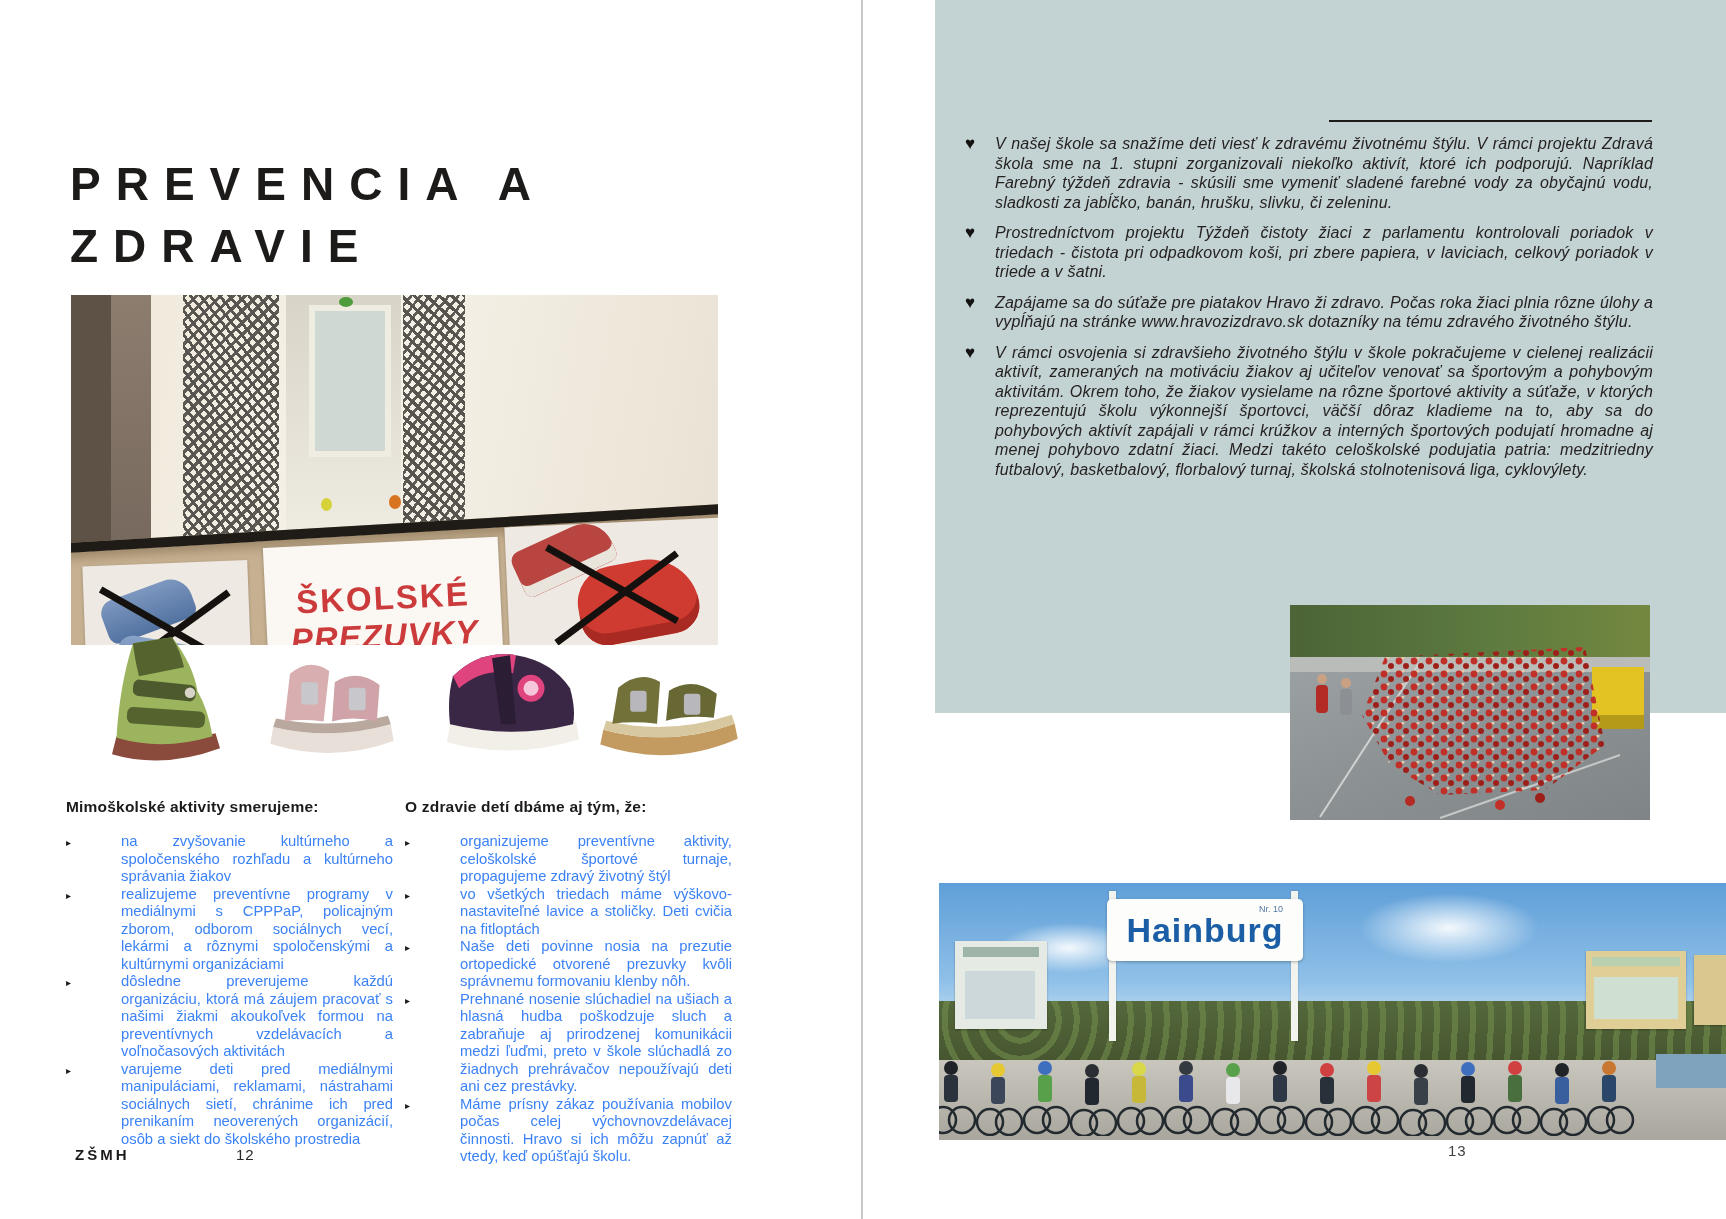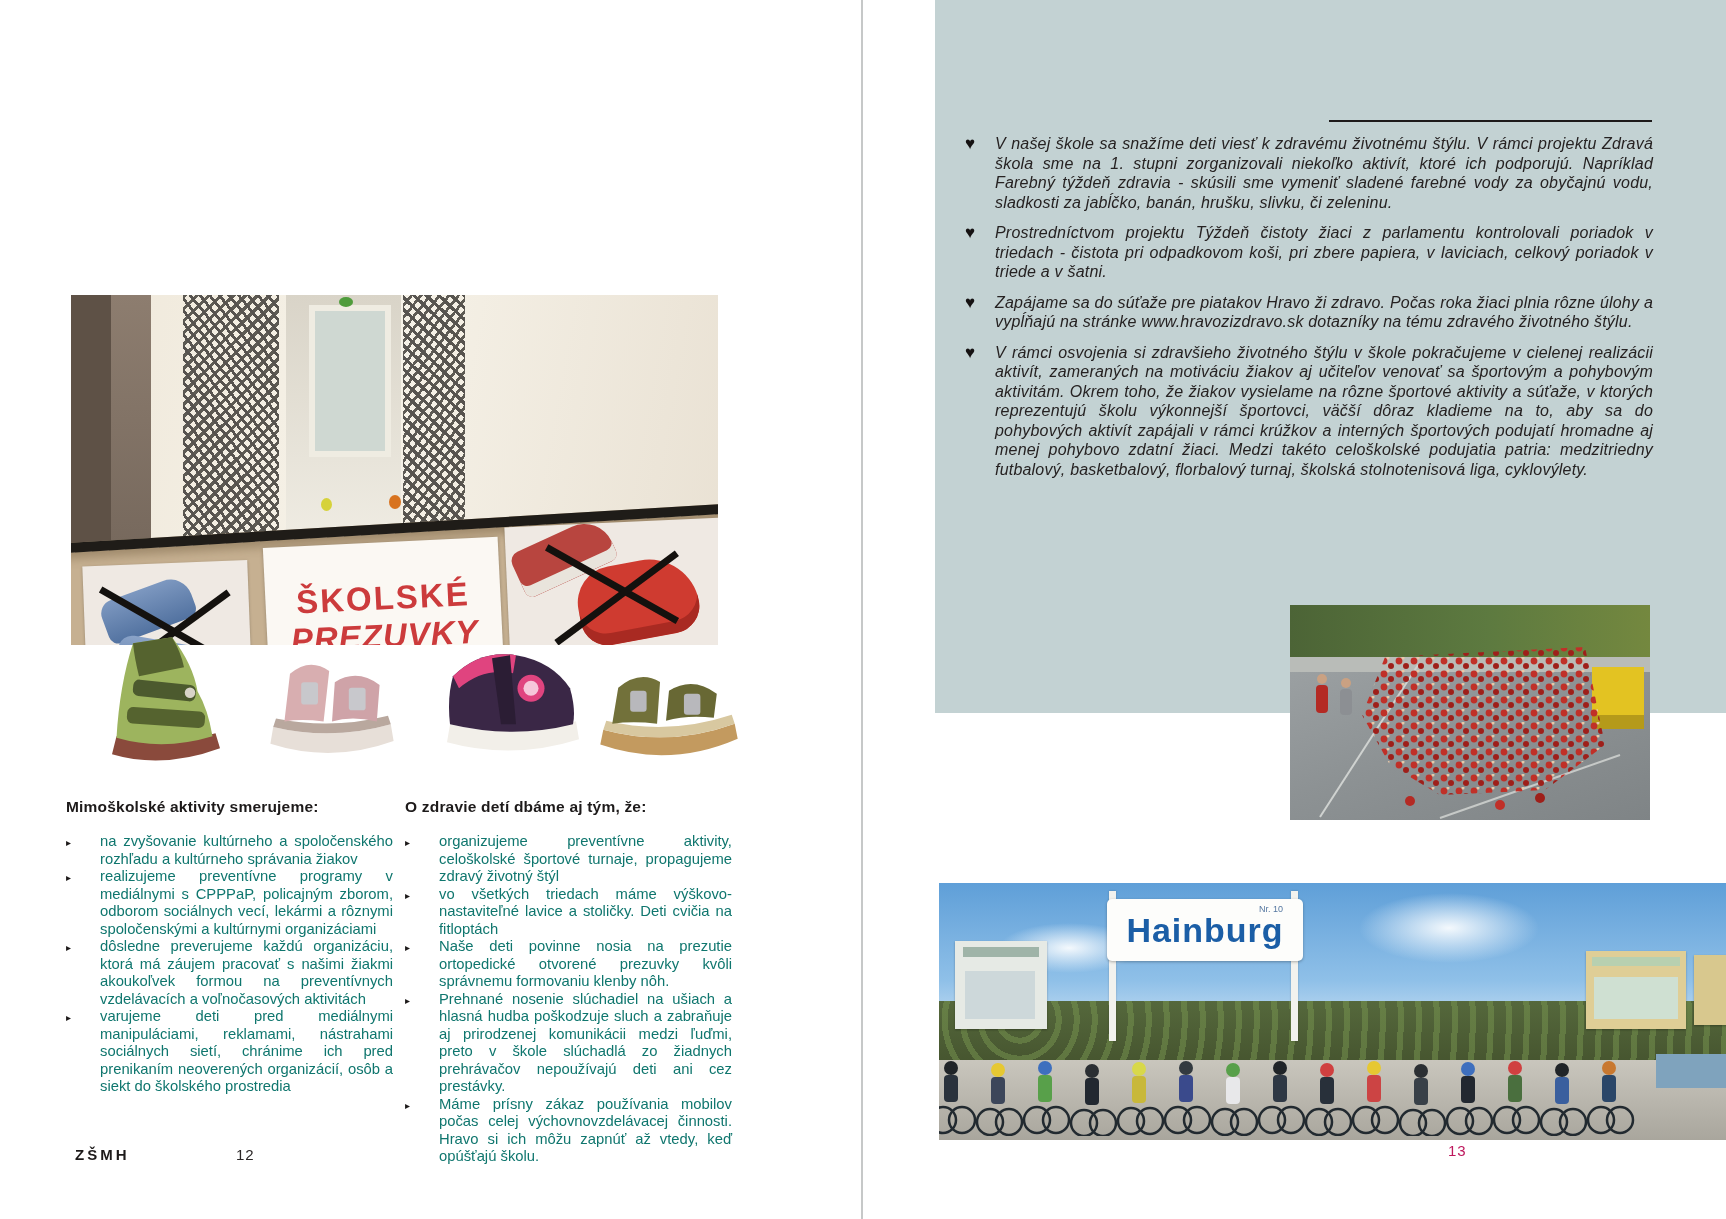--- a/index.html
+++ b/index.html
@@ -9,21 +9,21 @@
 
   
   .gutter{position:absolute;left:861px;top:0;width:2px;height:1219px;background:#c6c8c8;}
 
   
   .title{position:absolute;left:70px;top:122px;font-size:46px;font-weight:800;
          letter-spacing:15px;line-height:62px;color:#1d1a1a;}
   .footer-left{position:absolute;left:75px;top:1146px;font-size:15px;font-weight:bold;
                letter-spacing:3px;color:#1d1a1a;}
   .pn-left{position:absolute;left:236px;top:1146px;font-size:15px;color:#2b2727;letter-spacing:1px;}
-  .pn-right{position:absolute;left:1448px;top:1142px;font-size:15px;color:#be185d;letter-spacing:1px;}
+  .pn-right{position:absolute;left:1448px;top:1142px;font-size:15px;color:#404040;letter-spacing:1px;}
 
   
   .photo1{position:absolute;left:71px;top:295px;width:647px;height:350px;overflow:hidden;
           background:linear-gradient(100deg,#efe8da 0%,#f6f2e8 45%,#e9e1d3 100%);}
   .p1-wall1{position:absolute;left:0;top:0;width:40px;height:100%;background:#5e5146;}
   .p1-wall2{position:absolute;left:40px;top:0;width:40px;height:100%;
             background:linear-gradient(#8d7d6f,#6e6156);}
   .p1-shaft{position:absolute;left:215px;top:0;width:115px;height:265px;
             background:linear-gradient(#d9d4c8,#f1eee5);}
   .grid{background:
@@ -64,21 +64,21 @@
   .shoes{position:absolute;left:66px;top:612px;width:668px;height:170px;}
   .shoe{position:absolute;}
 
   
   .cols{position:absolute;left:66px;top:798px;width:666px;display:flex;gap:12px;}
   .col{width:327px;}
   .col h3{margin:0 0 17px 0;font-size:15.5px;font-weight:bold;color:#1d1a1a;letter-spacing:.2px;}
   .blist{list-style:none;margin:0;padding:0;}
   .blist li{display:flex;margin:0;}
   .tri{width:34px;flex:0 0 34px;font-size:10px;line-height:17.5px;color:#1d1a1a;padding-top:1px;}
-  .btxt{flex:1;font-size:14.8px;line-height:17.5px;text-align:justify;color:#0f766e;}
+  .btxt{flex:1;font-size:14.8px;line-height:17.5px;text-align:justify;color:#3b82f6;margin-left:21px;}
 
   
   .teal-box{position:absolute;left:935px;top:0;width:791px;height:713px;background:#c3d2d3;}
   .rule{position:absolute;left:394px;top:120px;width:323px;height:2px;background:#1d1a1a;}
   .heart-list{list-style:none;margin:0;padding:0;position:absolute;left:30px;top:134px;width:688px;}
   .heart-list li{display:flex;margin:0 0 11px 0;}
   .heart{width:30px;flex:0 0 30px;font-size:17px;line-height:19.5px;color:#151212;}
   .ptext{flex:1;font-size:16px;line-height:19.5px;font-style:italic;text-align:justify;
          color:#262222;letter-spacing:.2px;}
 
@@ -119,20 +119,24 @@
   .cycrow{position:absolute;left:0;bottom:4px;width:707px;height:92px;}
   .wh{fill:none;stroke:#222a30;stroke-width:2.5;}
 </style>
 </head>
 <body>
 
 <div class="spread">
 
   <section class="abs" style="left:0;top:0;width:861px;height:1219px;">
 
+    <h1 class="title">
+      <span style="display:block">PREVENCIA A</span>
+      <span style="display:block">ZDRAVIE</span>
+    </h1>
 
     <figure class="photo1" style="margin:0">
       <div class="p1-wall1"></div>
       <div class="p1-wall2"></div>
       <div class="p1-shaft"></div>
       <div class="p1-grid-l grid"></div>
       <div class="p1-grid-r grid"></div>
       <div class="p1-mirror"></div>
       <div class="p1-flower"></div>
       <div class="dot p1-dot-y"></div>

